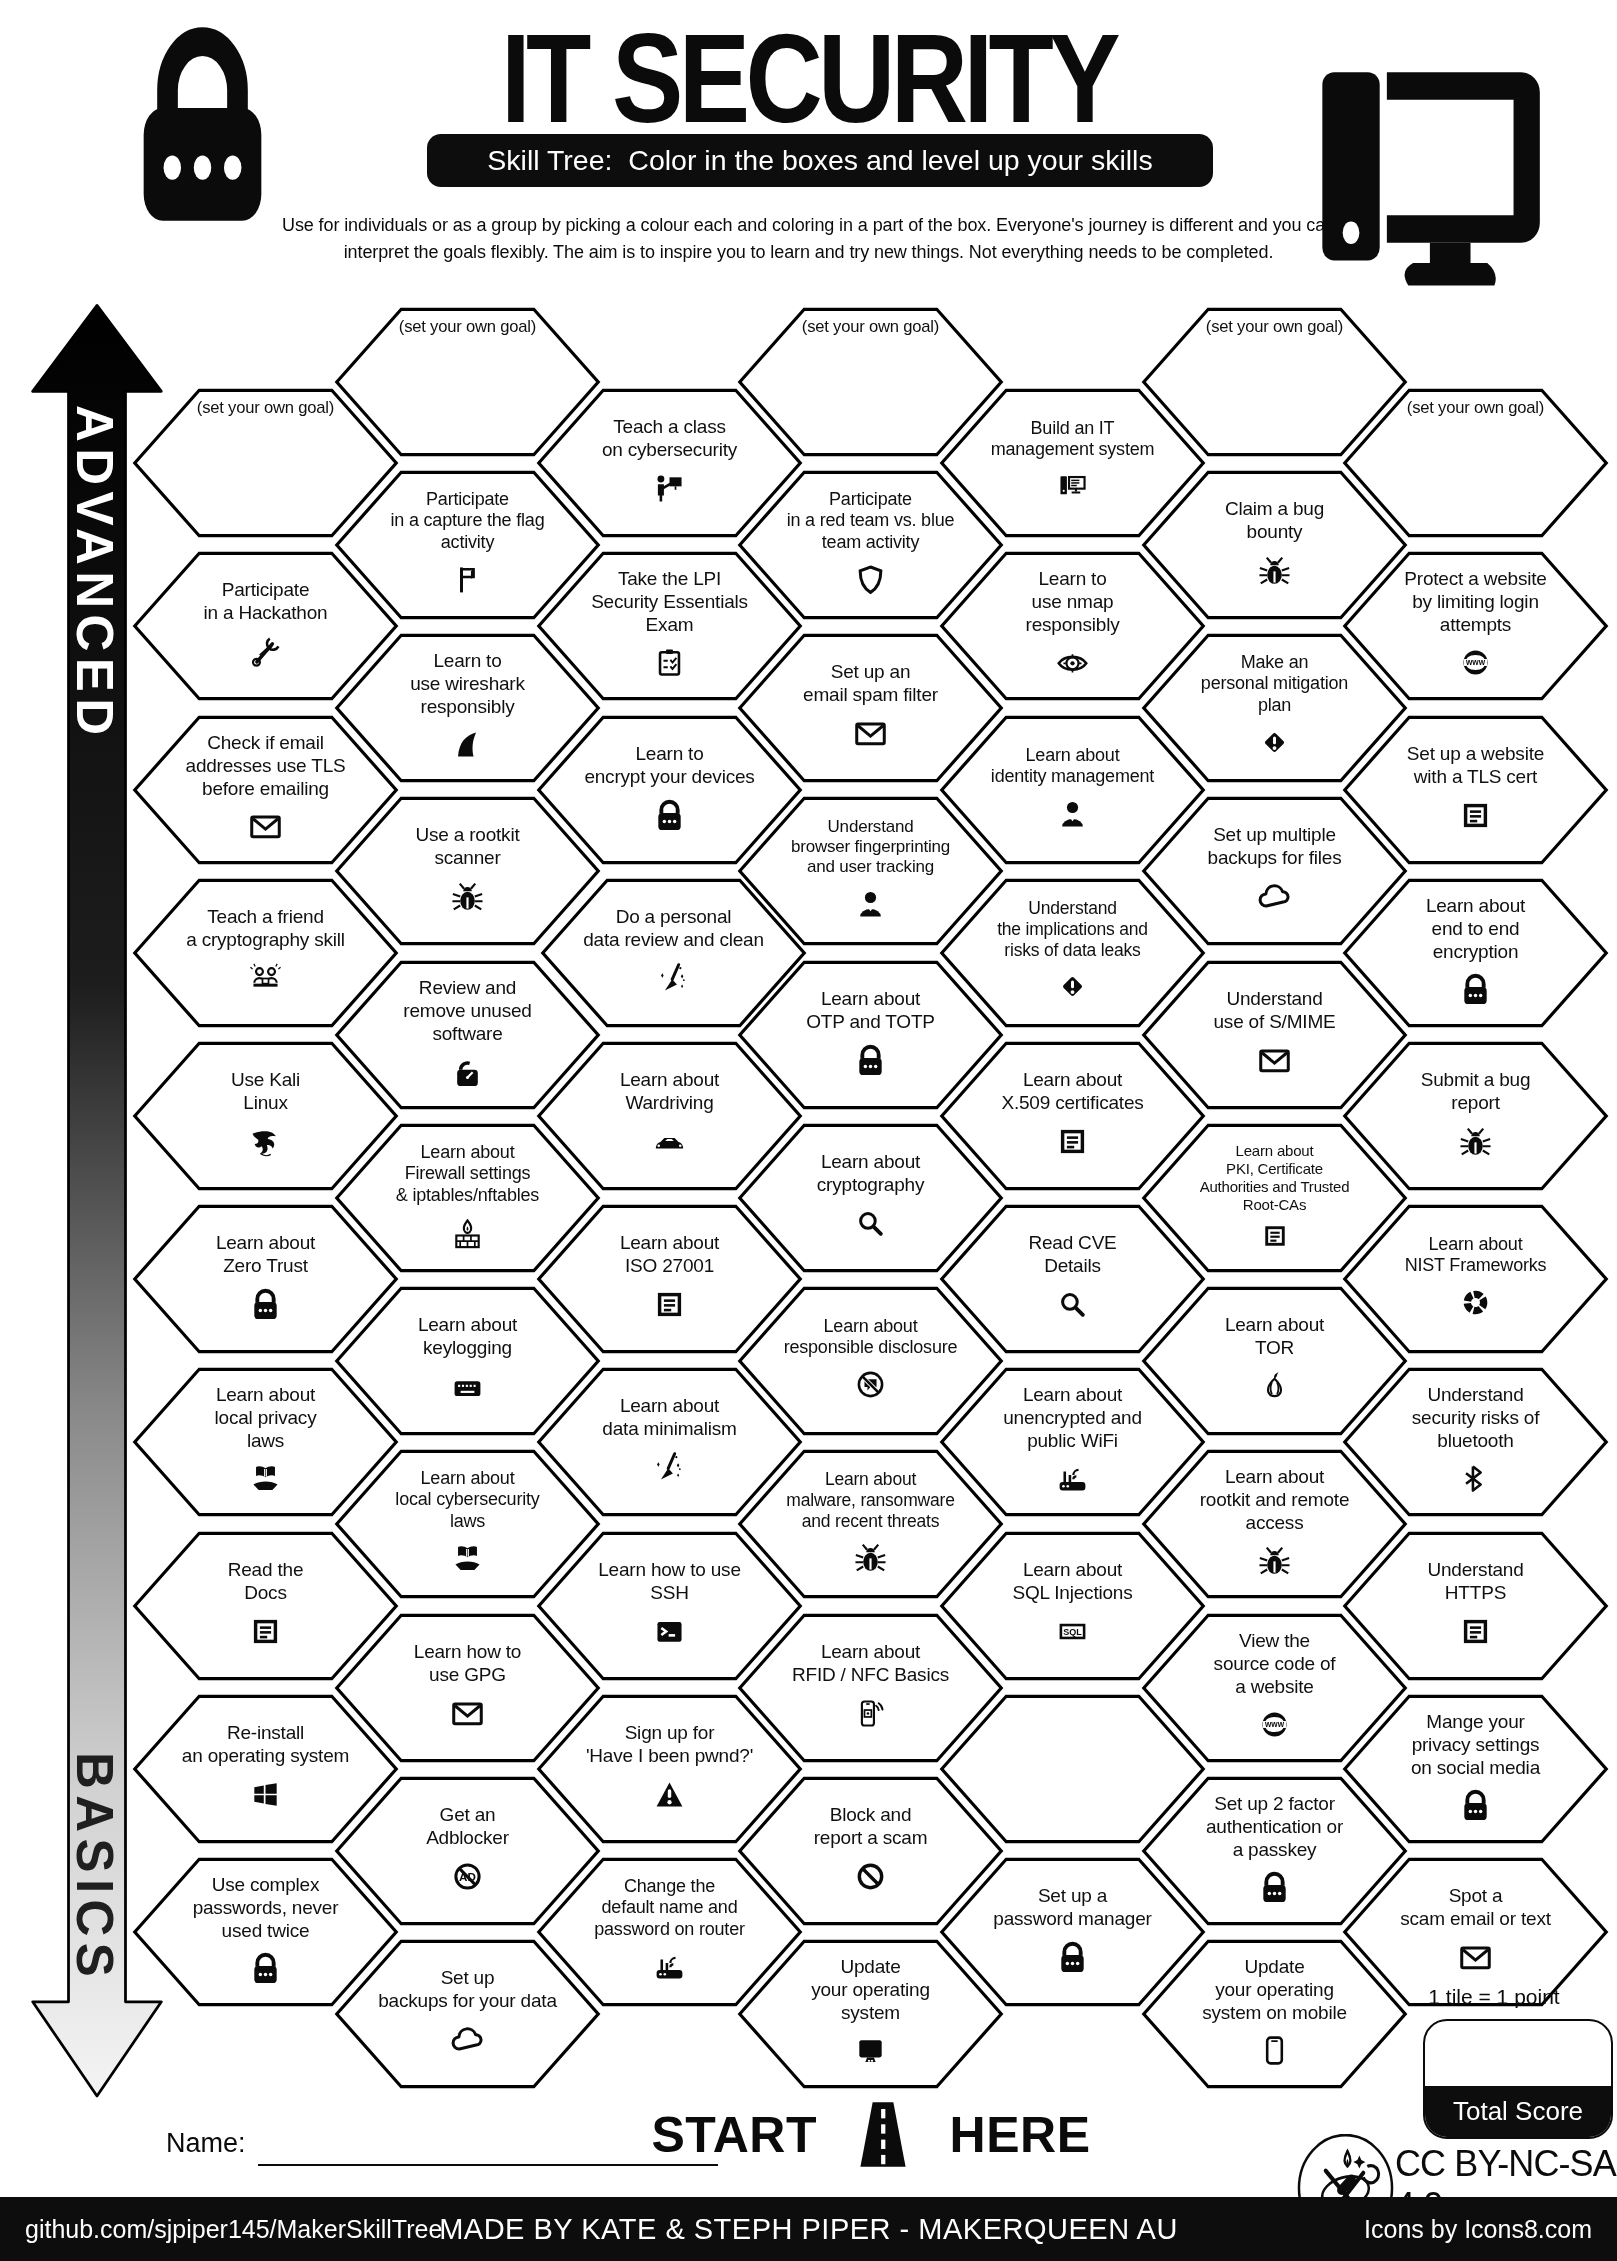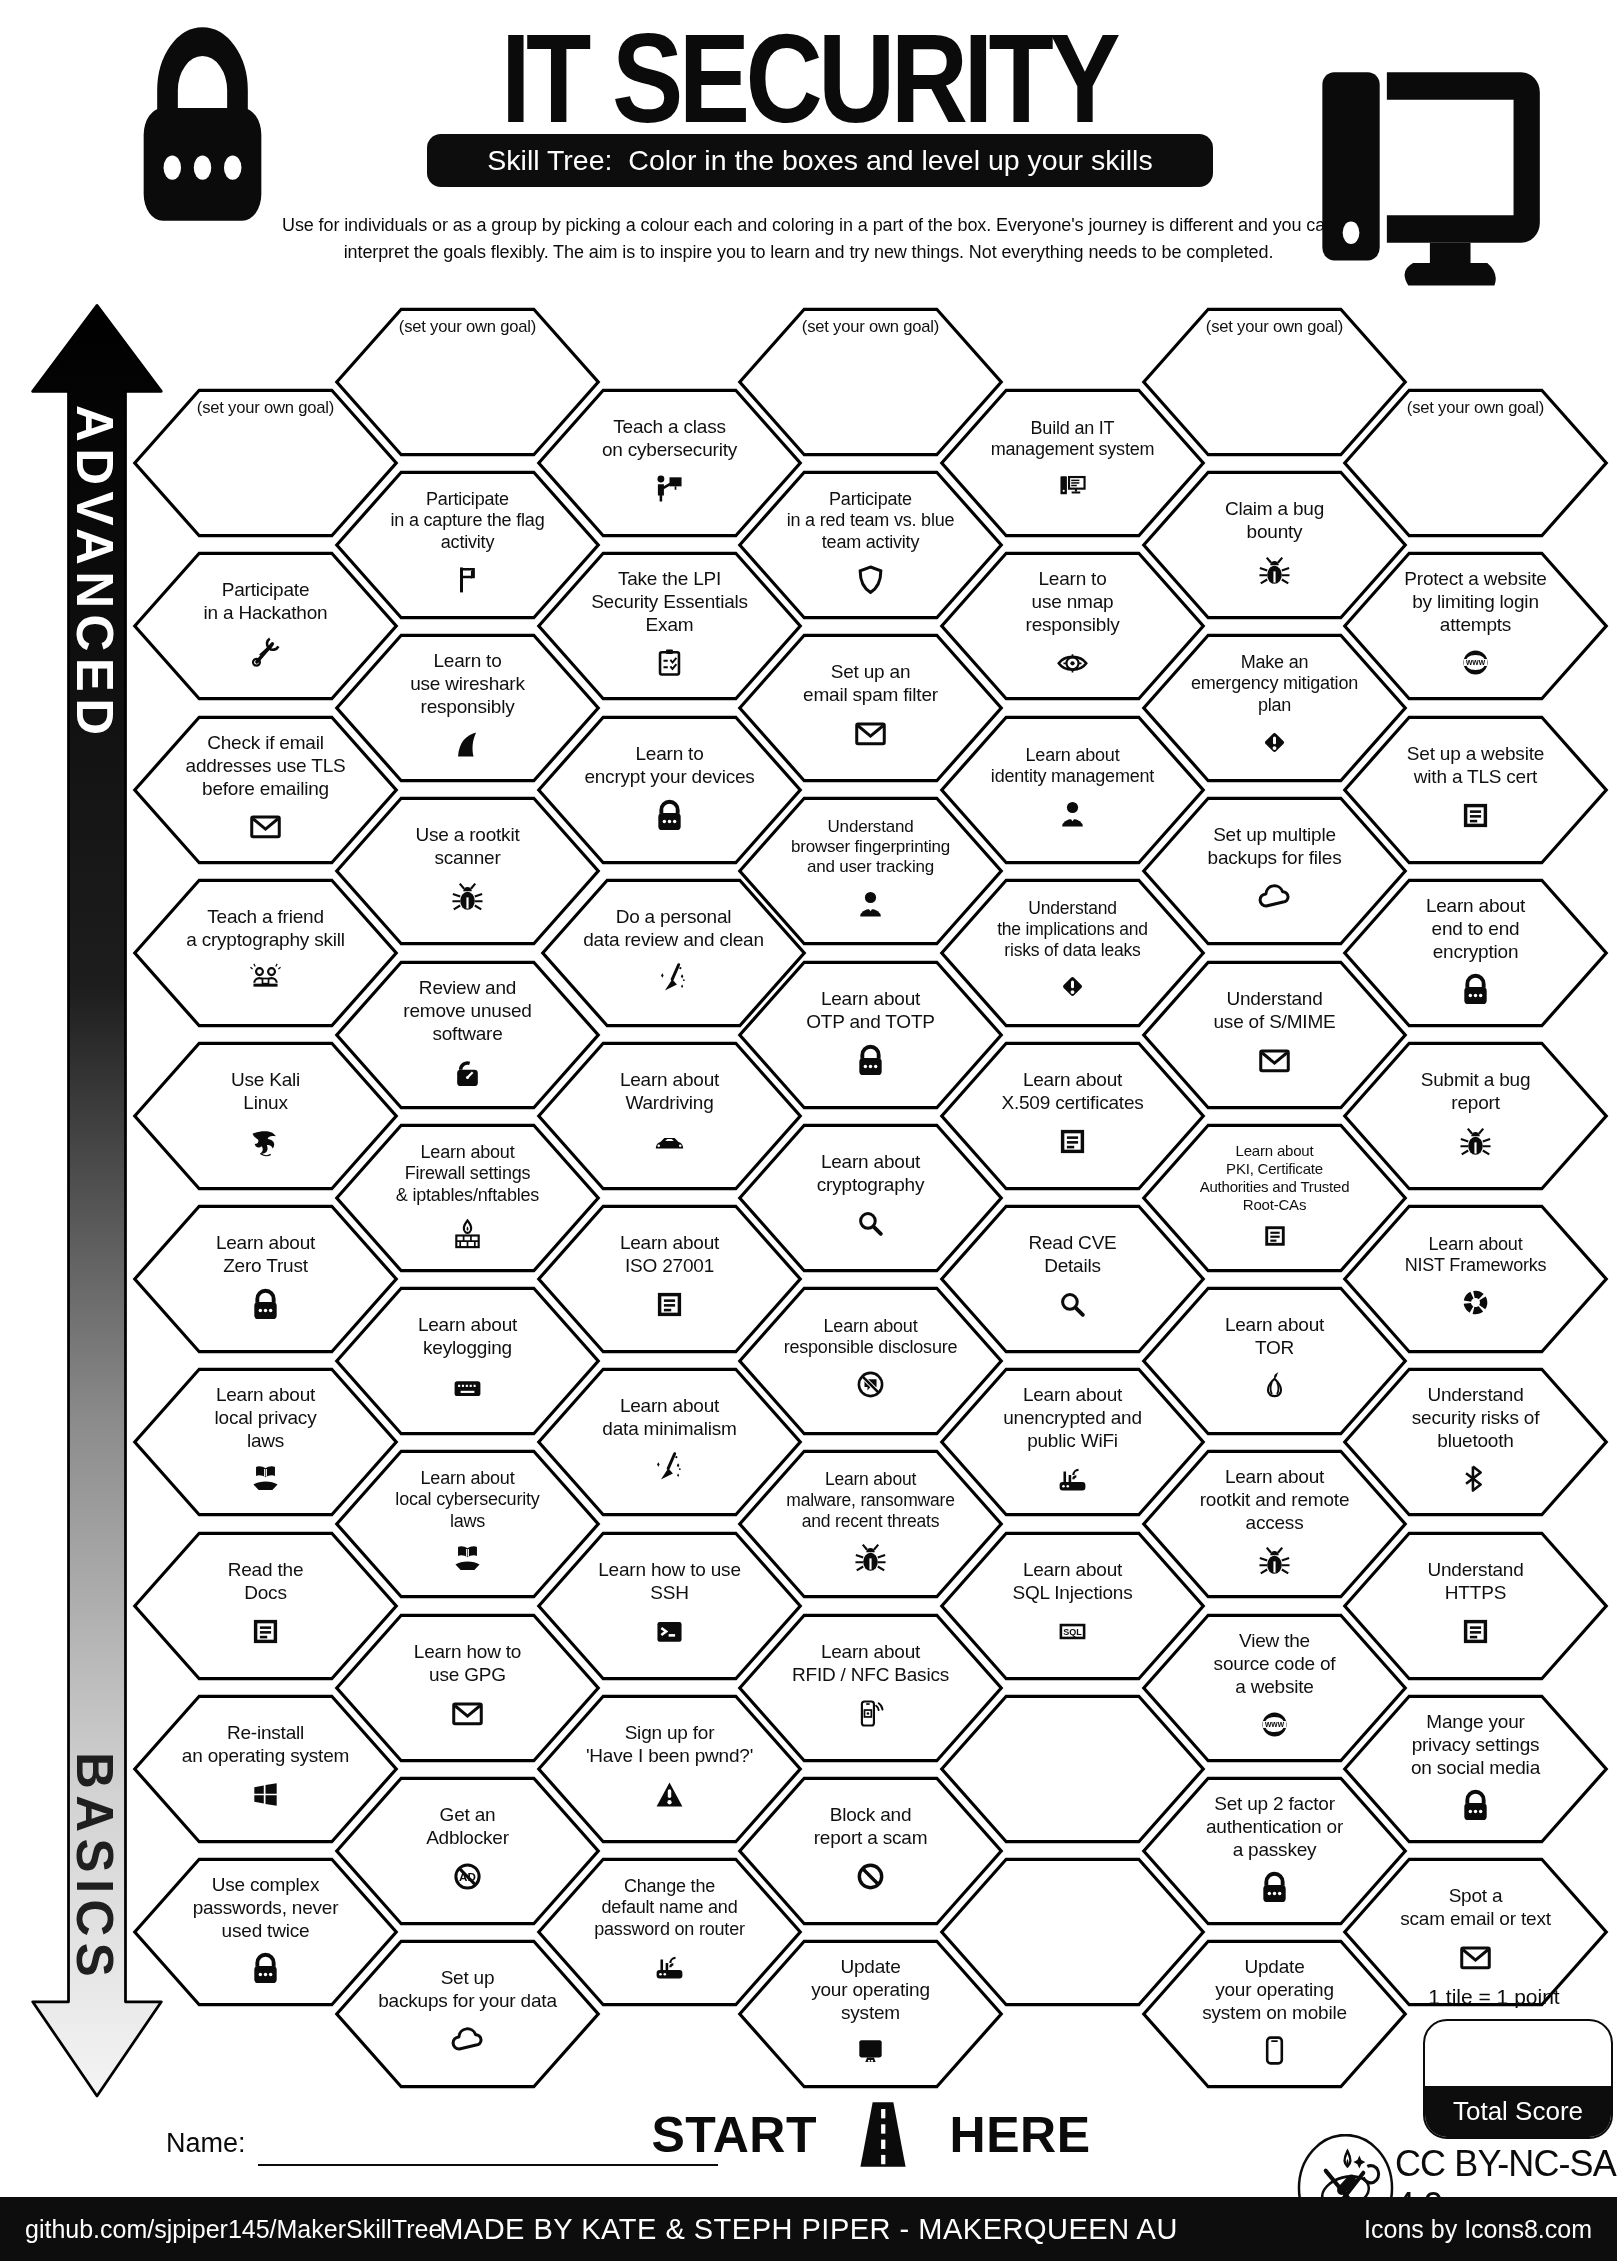--- a/index.html
+++ b/index.html
@@ -935,20 +935,27 @@
       </div>
       <div class="hex" style="left: 939px; top: 1693px;">
         <svg class="shape" width="267" height="152" viewBox="0 0 580 330">
           <polygon points="6,165 146,7 434,7 574,165 434,323 146,323" fill="#ffffff" stroke="#000000" stroke-width="7"></polygon>
         </svg>
       </div>
       <div class="hex" style="left: 939px; top: 1856px;">
         <svg class="shape" width="267" height="152" viewBox="0 0 580 330">
           <polygon points="6,165 146,7 434,7 574,165 434,323 146,323" fill="#ffffff" stroke="#000000" stroke-width="7"></polygon>
         </svg>
+        <div class="content ">
+          <div class="hex-label">Set up a
+password manager</div>
+          <svg class="hex-icon" width="43" height="43" viewBox="0 0 100 100">
+            <use href="#i-lock"></use>
+          </svg>
+        </div>
       </div>
       <div class="hex" style="left: 1141px; top: 306px;">
         <svg class="shape" width="267" height="152" viewBox="0 0 580 330">
           <polygon points="6,165 146,7 434,7 574,165 434,323 146,323" fill="#ffffff" stroke="#000000" stroke-width="7"></polygon>
         </svg>
         <div class="content goal">
           <div class="hex-label">(set your own goal)</div>
         </div>
       </div>
       <div class="hex" style="left: 1141px; top: 469px;">
@@ -962,21 +969,21 @@
             <use href="#i-bug"></use>
           </svg>
         </div>
       </div>
       <div class="hex" style="left: 1141px; top: 632px;">
         <svg class="shape" width="267" height="152" viewBox="0 0 580 330">
           <polygon points="6,165 146,7 434,7 574,165 434,323 146,323" fill="#ffffff" stroke="#000000" stroke-width="7"></polygon>
         </svg>
         <div class="content ">
           <div class="hex-label" style="font-size:18px">Make an
-emergency mitigation
+personal mitigation
 plan</div>
           <svg class="hex-icon" width="43" height="43" viewBox="0 0 100 100">
             <use href="#i-diamond"></use>
           </svg>
         </div>
       </div>
       <div class="hex" style="left: 1141px; top: 795px;">
         <svg class="shape" width="267" height="152" viewBox="0 0 580 330">
           <polygon points="6,165 146,7 434,7 574,165 434,323 146,323" fill="#ffffff" stroke="#000000" stroke-width="7"></polygon>
         </svg>

